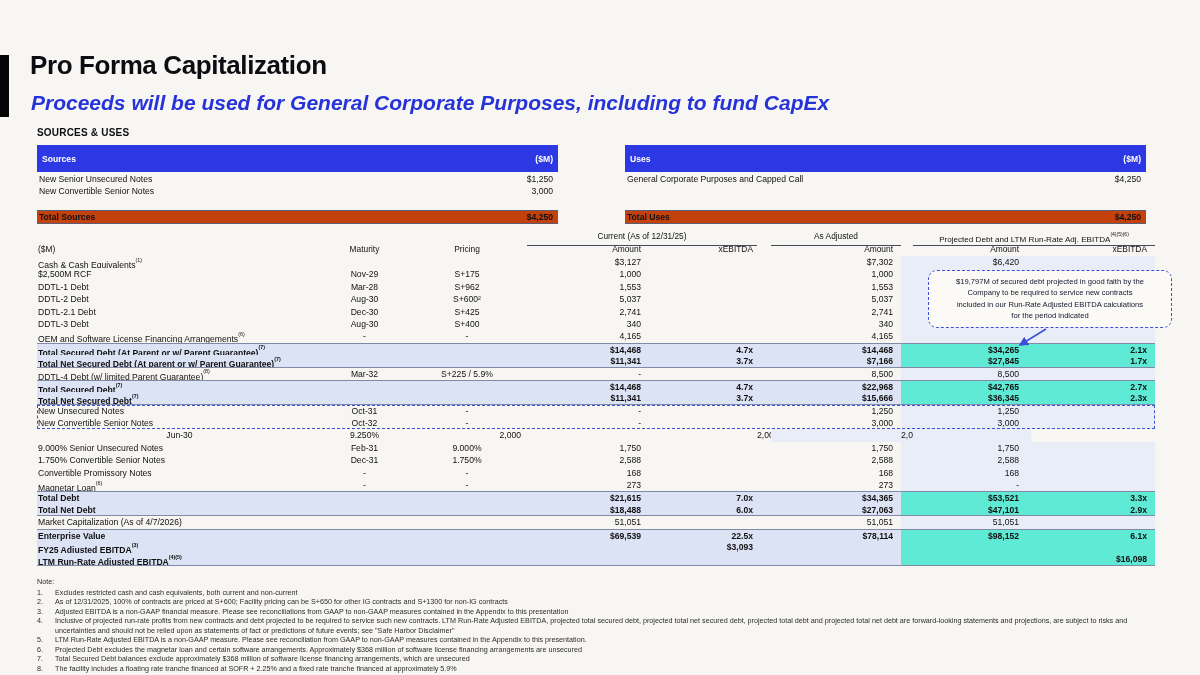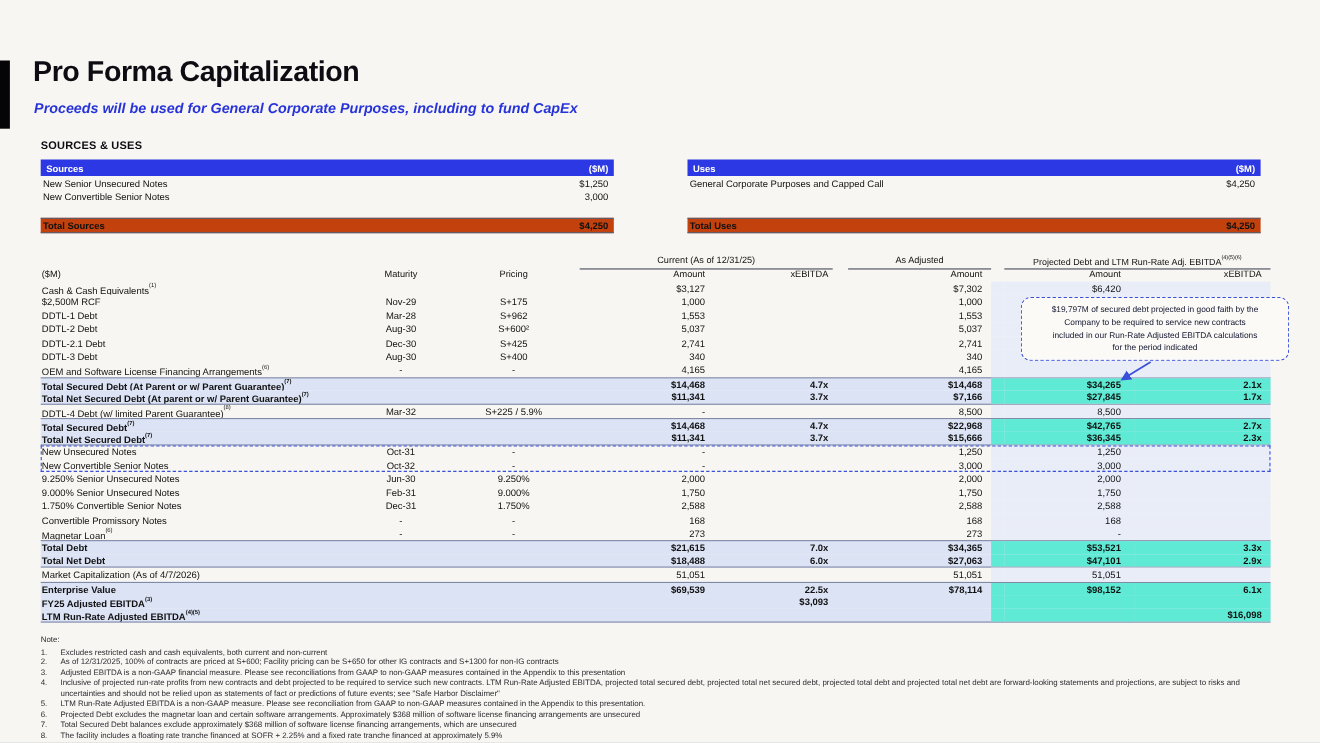--- a/index.html
+++ b/index.html
@@ -4,27 +4,27 @@
 <style>
   html,body{margin:0;padding:0;background:#d8d8d8;}
   .slide{
     position:relative;width:1200px;height:675px;overflow:hidden;
     background:var(--slide-bg,#F7F6F2);
     font-family:"Liberation Sans",sans-serif;color:#111;
   }
   
   .accent-bar{position:absolute;left:0;top:55px;width:9px;height:62px;background:#050507;}
   .page-title{position:absolute;left:30px;top:50px;font-size:26px;font-weight:700;letter-spacing:-0.4px;color:#0c0c12;}
-  .page-subtitle{position:absolute;left:31px;top:91px;font-size:13px;font-weight:700;font-style:italic;color:var(--subtitle-blue,#2633D9);}
+  .page-subtitle{position:absolute;left:31px;top:91px;font-size:21px;font-weight:700;font-style:italic;color:var(--subtitle-blue,#2633D9);}
   
   .su-section{position:absolute;left:37px;top:127px;width:1109px;}
   .su-heading{font-size:10px;font-weight:700;letter-spacing:.2px;margin-bottom:7px;color:#0c0c12;}
   .su-tables{display:flex;gap:67px;}
   .su-table{width:521px;}
-  .su-bar{height:15px;background:var(--accent-blue,#2B38E3);color:#fff;display:flex;justify-content:space-between;align-items:center;padding:0 5px;font-size:8.6px;font-weight:700;}
+  .su-bar{height:27px;background:var(--accent-blue,#2B38E3);color:#fff;display:flex;justify-content:space-between;align-items:center;padding:0 5px;font-size:8.6px;font-weight:700;}
   .su-rows{min-height:27px;padding-top:2px;}
   .su-row{display:flex;justify-content:space-between;font-size:8.6px;height:11.5px;line-height:11.5px;padding:0 5px 0 2px;}
   .su-total{display:flex;justify-content:space-between;margin-top:9px;height:14px;line-height:13px;background:#c2410c;border-top:1px solid #5a5e72;border-bottom:1px solid #5a5e72;font-weight:700;font-size:8.6px;padding:0 5px 0 2px;box-sizing:border-box;}
   
   .cap-table{position:absolute;left:37px;top:231px;width:1118px;font-size:8.6px;
     --cols:285px 85px 120px 120px 110px 14px 130px 12px 118px 124px;}
   .ghead{display:grid;grid-template-columns:var(--cols);height:12px;line-height:11px;font-size:8.3px;}
   .gc{text-align:center;white-space:nowrap;overflow:visible;}
   .gc-label{grid-column:1/4;} .gc-cur{grid-column:4/6;} .gc-sp1{grid-column:6/7;}
   .gc-adj{grid-column:7/8;} .gc-sp2{grid-column:8/9;} .gc-proj{grid-column:9/11;font-size:8.1px;}
@@ -293,21 +293,20 @@
             <div class="cc c4">-</div>
             <div class="cc c5"></div>
             <div class="cc c6"></div>
             <div class="cc c7">3,000</div>
             <div class="cc c8 proj"></div>
             <div class="cc c9 proj">3,000</div>
             <div class="cc c10 proj"></div>
           </div>
         </div>
         <div class="crow">
-          <div class="cc c1 supable">9.250% Senior Unsecured Notes</div>
           <div class="cc c2">Jun-30</div>
           <div class="cc c3">9.250%</div>
           <div class="cc c4">2,000</div>
           <div class="cc c5"></div>
           <div class="cc c6"></div>
           <div class="cc c7">2,000</div>
           <div class="cc c8 proj"></div>
           <div class="cc c9 proj">2,000</div>
           <div class="cc c10 proj"></div>
         </div>

